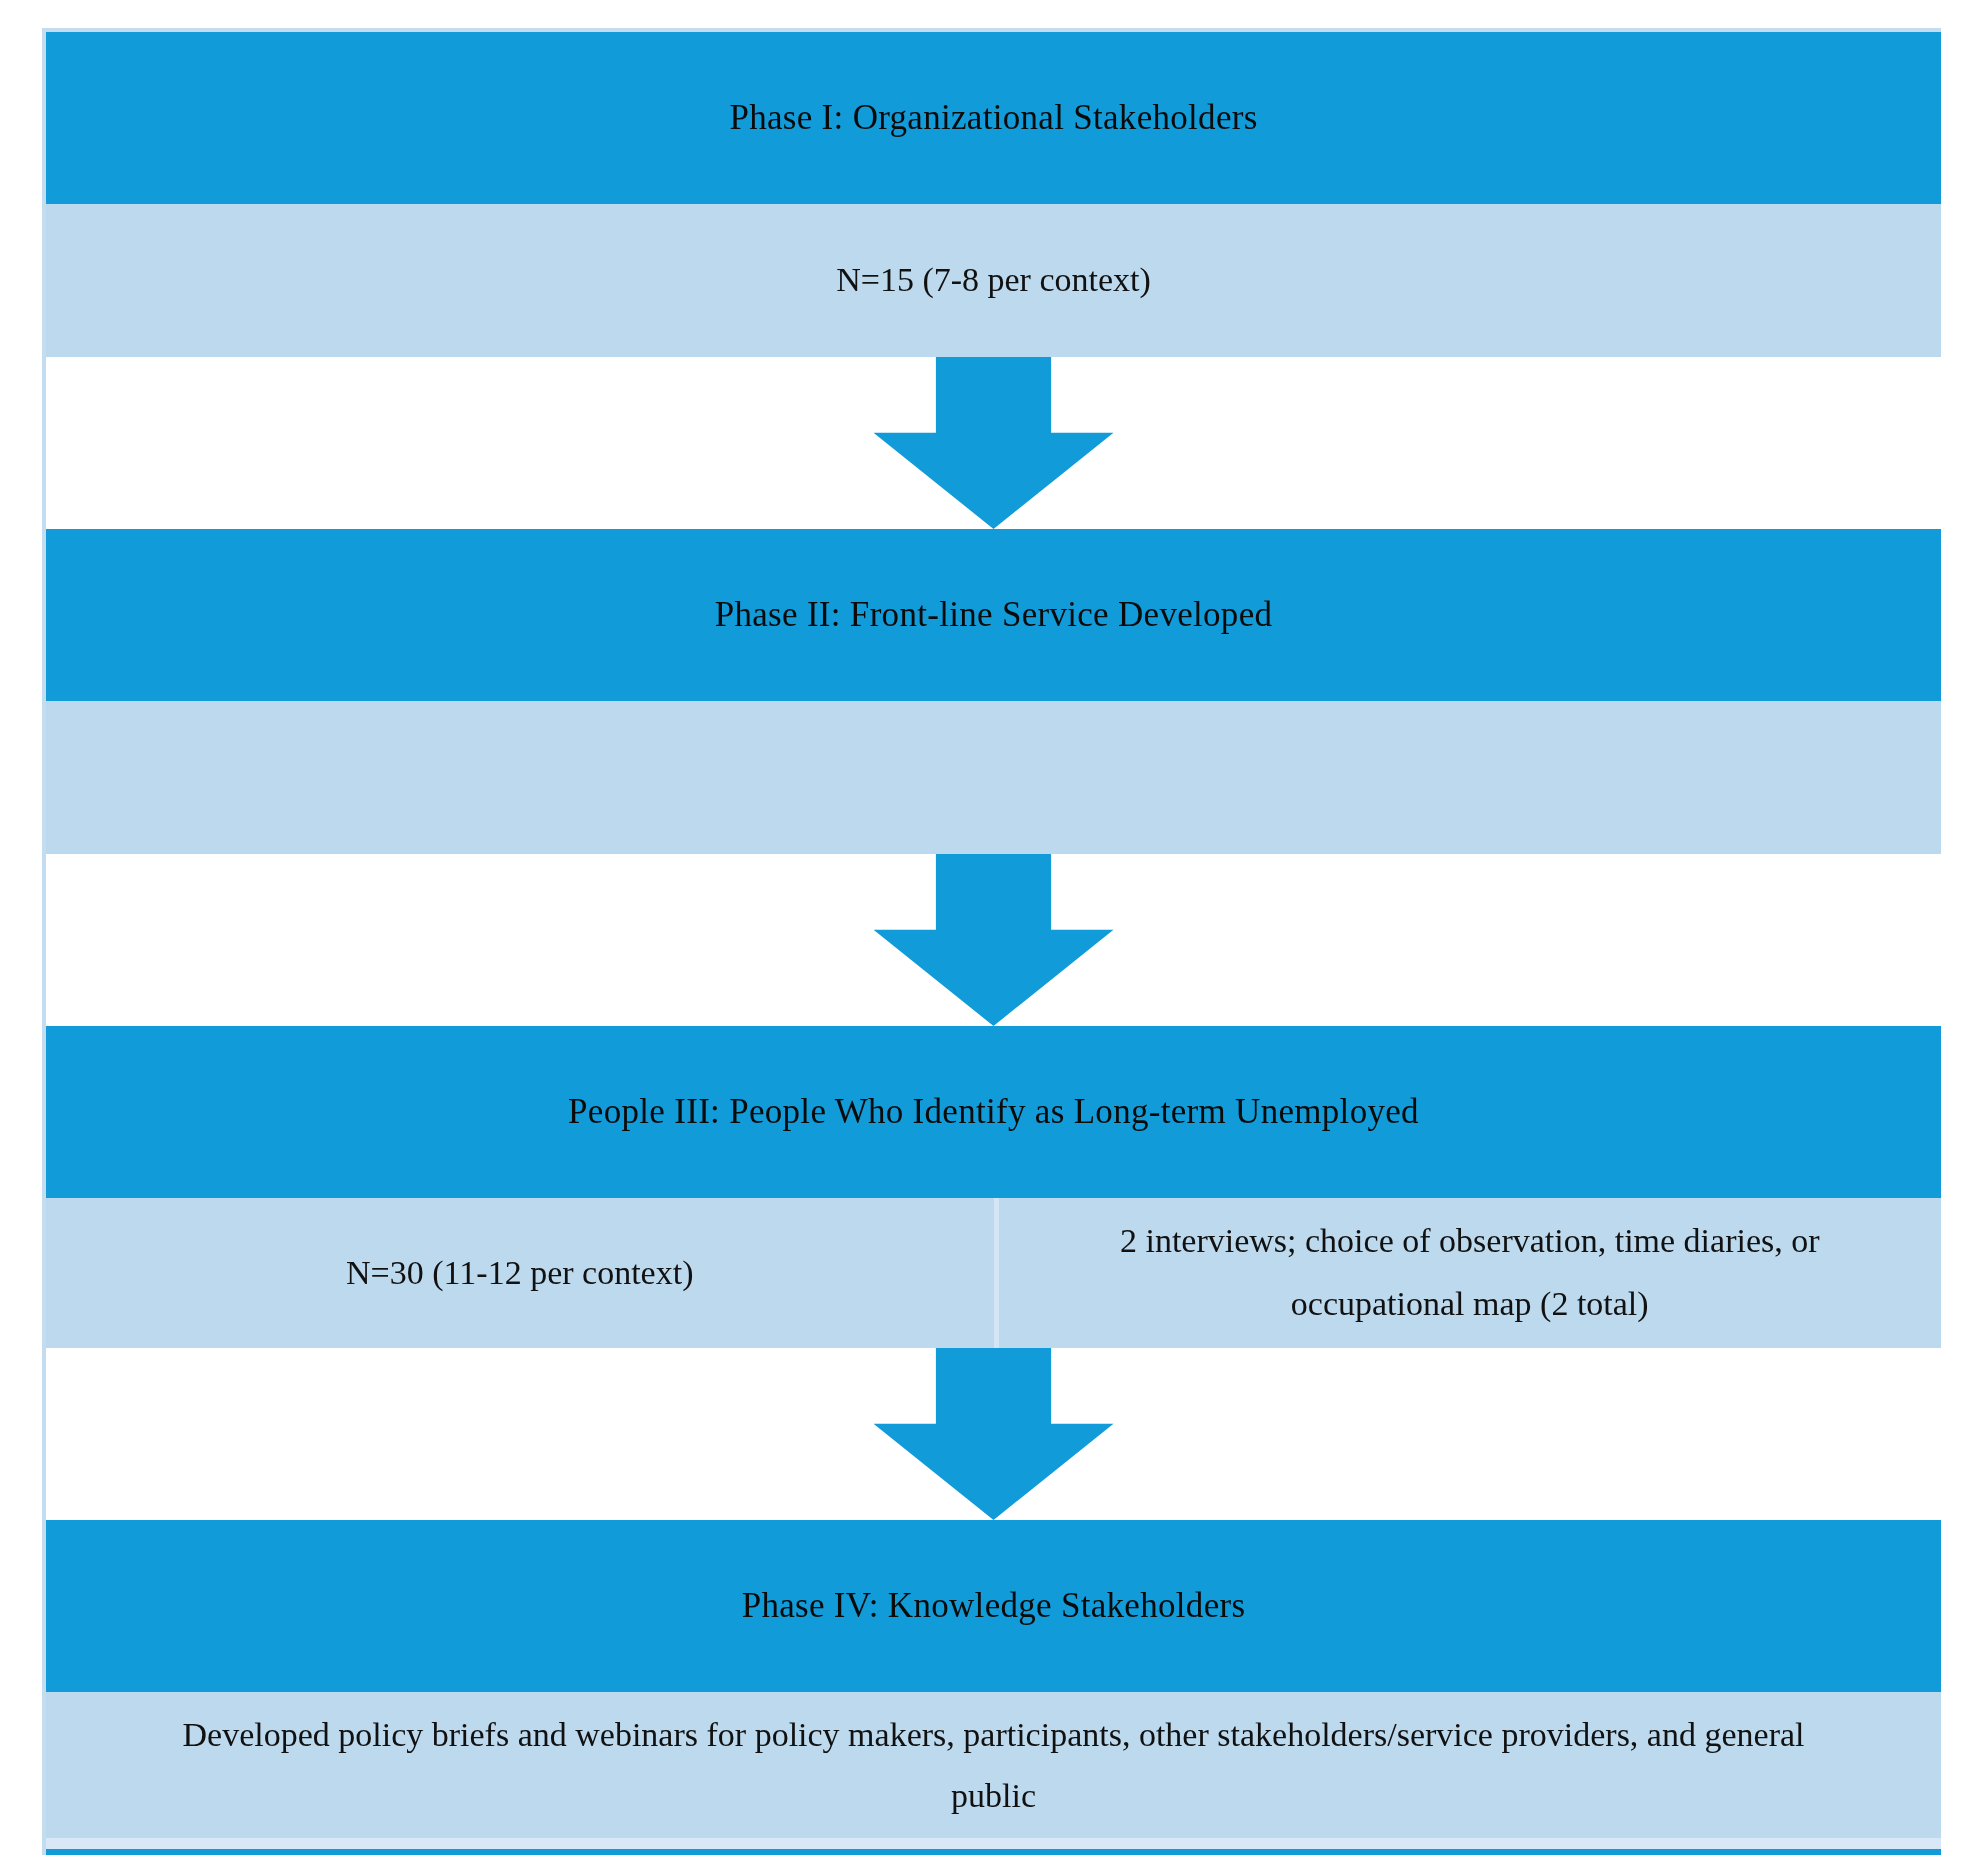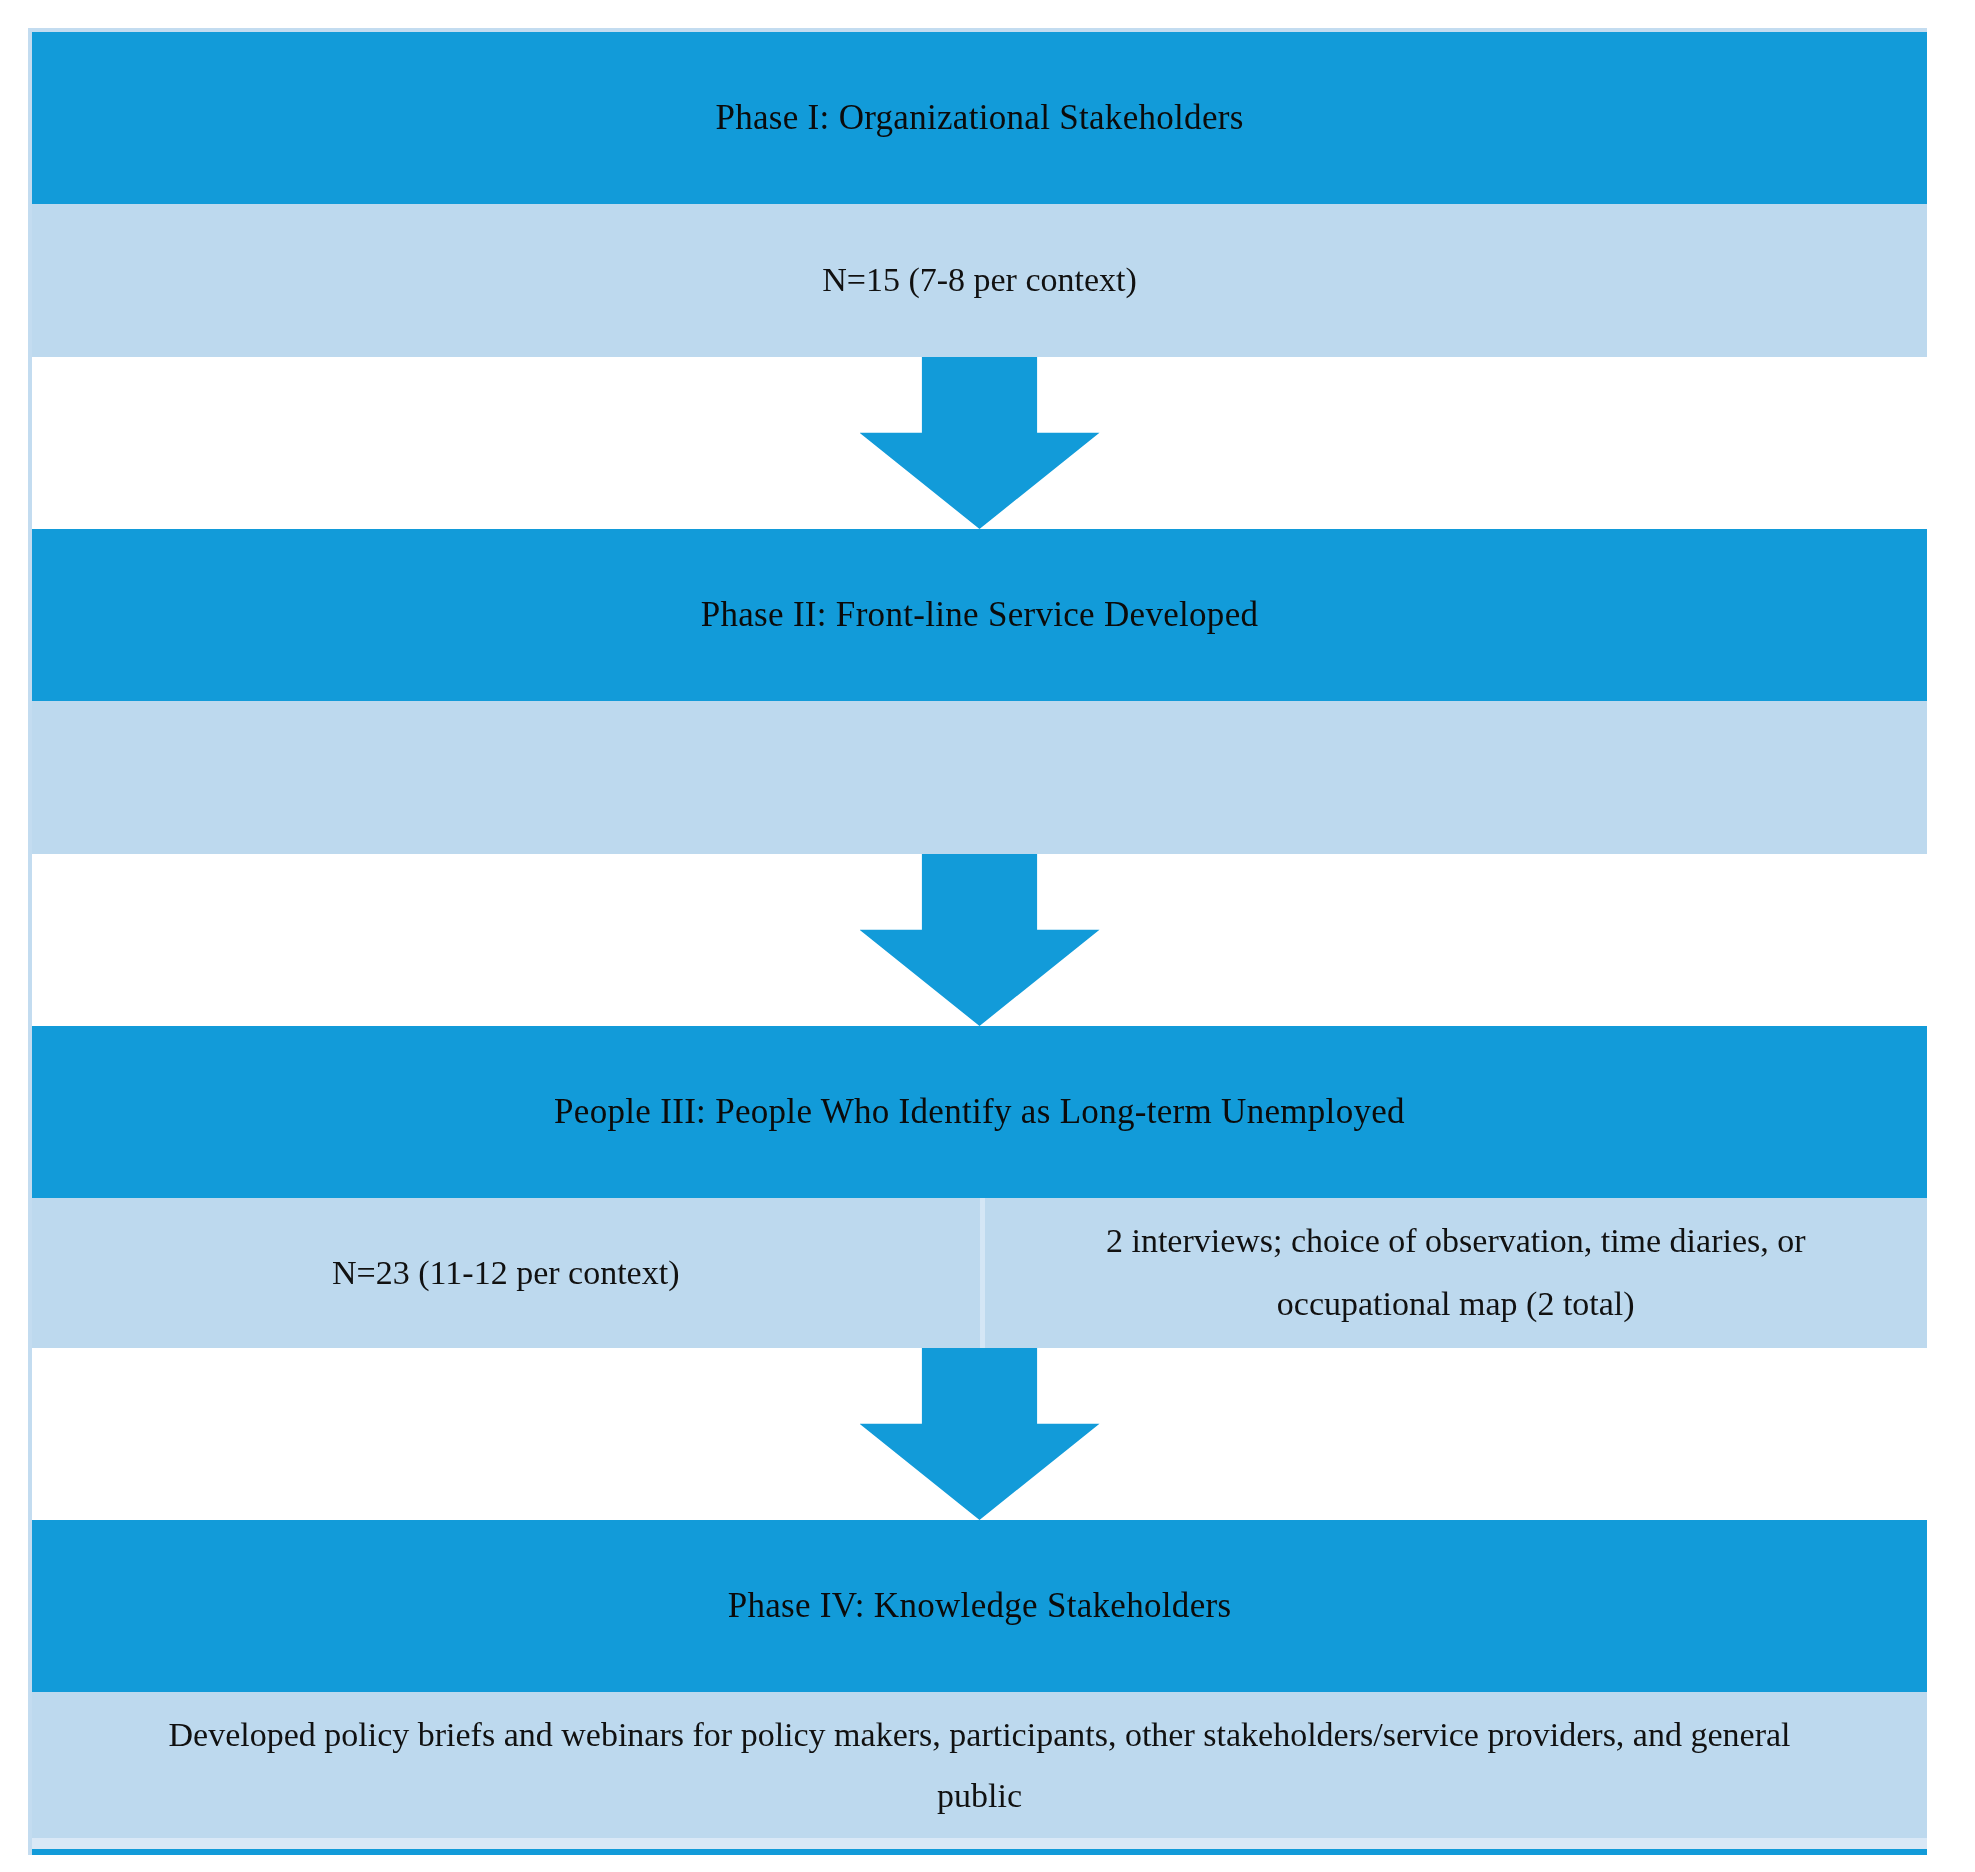--- a/index.html
+++ b/index.html
@@ -6,21 +6,21 @@
     margin: 0;
     padding: 0;
     background: #ffffff;
     width: 1975px;
     height: 1872px;
     font-family: "Liberation Serif", "DejaVu Serif", serif;
     color: #111111;
   }
   .figure {
     position: absolute;
-    left: 28px;
+    left: 42px;
     top: 28px;
     width: 1895px;
     border-left: 4.2px solid #c3dcf0;
     border-top: 4.2px solid #c3dcf0;
     box-sizing: content-box;
   }
   .phase-header {
     height: 172px;
     background: #129BD9;
     display: flex;
@@ -109,21 +109,21 @@
   <div class="phase-row row-std">
   </div>
   <div class="arrow-gap">
     <div class="down-arrow"></div>
   </div>
 
   <div class="phase-header">
     <div class="title">People III: People Who Identify as Long-term Unemployed</div>
   </div>
   <div class="phase-row row-tall">
-    <div class="cell">N=23 (11-12 per context)</div>
+    <div class="cell">N=30 (11-12 per context)</div>
     <div class="cell cell-right">2 interviews; choice of observation, time diaries, or occupational map (2 total)</div>
   </div>
   <div class="arrow-gap">
     <div class="down-arrow"></div>
   </div>
 
   <div class="phase-header">
     <div class="title">Phase IV: Knowledge Stakeholders</div>
   </div>
   <div class="full-row">Developed policy briefs and webinars for policy makers, participants, other stakeholders/service providers, and general public</div>

